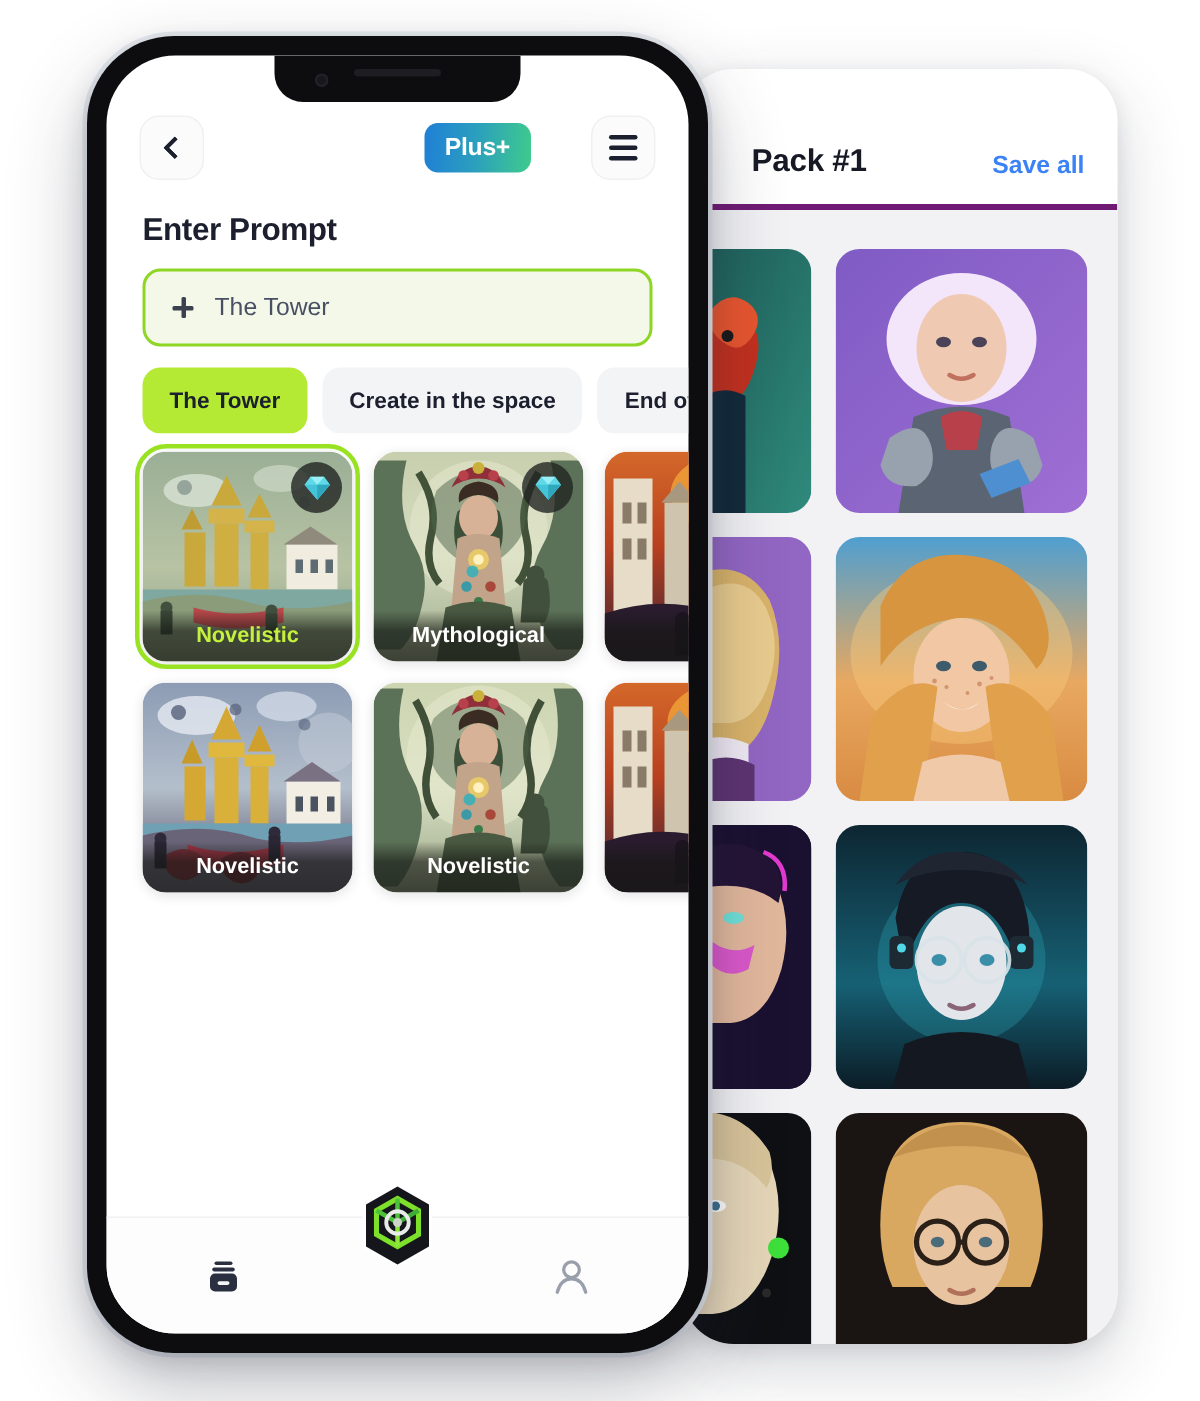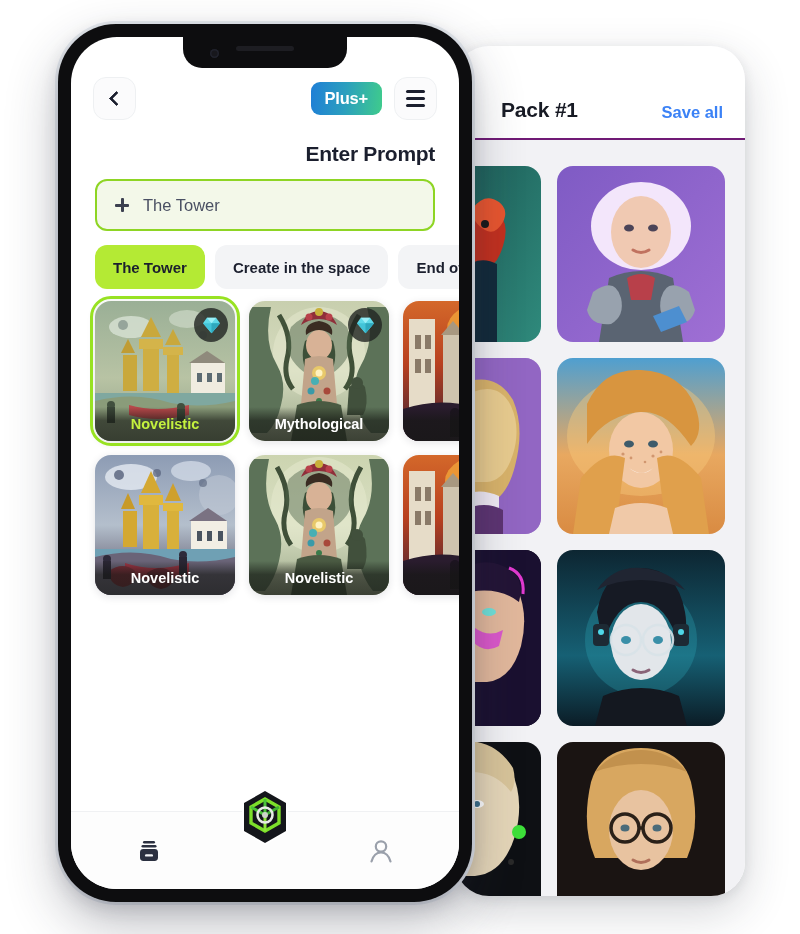--- a/index.html
+++ b/index.html
@@ -17,21 +17,21 @@
     width: 290px; height: 850px;
     background: #ffffff;
     border-radius: 34px 34px 34px 34px;
     box-shadow: 0 16px 46px rgba(40,45,60,.20), 0 3px 12px rgba(40,45,60,.10);
     overflow: hidden;
   }
   #phone-right-screen { position:absolute; inset:0; background:#f2f2f5; overflow:hidden; }
   .r-header {
     height: 94px; background:#fff; display:flex; align-items:flex-end;
     justify-content: space-between; padding: 0 22px 16px 46px;
-    border-bottom: 2px solid #701a75;
+    border-bottom: 4px solid #701a75;
   }
   .r-title { font-size: 21px; font-weight: 700; color:#171a24; letter-spacing:-.2px; }
   .r-save { font-size: 16.5px; font-weight: 600; color:#3b82f6; }
 
   .r-grid { padding: 26px 18px 0 6px; display:flex; gap: 16px; }
   .r-col { display:flex; flex-direction:column; gap:16px; }
   .r-col.left { width: 86px; flex: 0 0 86px; margin-left:-6px; }
   .r-col.right { width: 168px; flex: 0 0 168px; }
   .r-card { border-radius: 16px; overflow:hidden; position:relative; }
   .r-col.left .r-card { height: 176px; }
@@ -56,39 +56,39 @@
     position: absolute; left: 50%; transform: translateX(-50%); top: 0;
     width: 164px; height: 31px; background:#0d0d0f;
     border-radius: 0 0 19px 19px; z-index: 40;
     display:flex; align-items:center; justify-content:center; gap:30px;
   }
   .notch-speaker { width:58px; height:5px; background:#1d1d22; border-radius:3px; margin-top:-9px;}
   .notch-cam { position:absolute; left:27px; top:12px; width:9px; height:9px; border-radius:50%;
                background:#17171c; box-shadow: inset 0 0 0 1.5px #20222c; }
 
   
-  .topbar { display:flex; align-items:center; padding: 40px 22px 0 22px; }
+  .topbar { display:flex; align-items:center; padding: 40px 22px 0 22px; gap: 28px; }
   .icon-btn {
     width: 43px; height: 43px; border-radius: 13px; background:#fbfbfc;
     border:1px solid #eef0f2; display:flex; align-items:center; justify-content:center;
   }
   .chev-back { width:11px; height:11px; border-left:3px solid #1b1f2e; border-bottom:3px solid #1b1f2e;
                transform: rotate(45deg); margin-left:3px; border-radius:1px; }
   .topbar-spacer { flex:1; }
   .plus-btn {
     height: 33px; padding: 0 14px; border-radius: 9px;
     background: linear-gradient(95deg, #1f7fd6 0%, #2b9fbe 48%, #3fcb8c 100%);
     color:#fff; font-size:16.5px; font-weight:700; display:flex; align-items:center;
     margin-right: 12px; letter-spacing:-.2px;
   }
   .burger { display:flex; flex-direction:column; gap:4px; }
   .burger span { display:block; width:19px; height:3px; background:#1b1f2e; border-radius:2px; }
 
   
-  .sec-title { font-size: 21px; font-weight: 700; color:#1b1f2e; padding: 22px 24px 0 24px; letter-spacing:-.3px;text-align:right; }
+  .sec-title { font-size: 21px; font-weight: 700; color:#1b1f2e; padding: 22px 24px 0 24px; letter-spacing:-.3px; }
 
   .prompt-box {
     margin: 13px 24px 0 24px; height: 52px; border-radius: 12px;
     background:#f3f8e9; border: 2px solid #8ed524;
     display:flex; align-items:center; gap: 14px; padding: 0 18px;
   }
   .plus-glyph { position:relative; width:14px; height:14px; flex:0 0 14px; }
   .plus-glyph:before, .plus-glyph:after { content:""; position:absolute; background:#3c4150; border-radius:1px; }
   .plus-glyph:before { left:0; top:5.5px; width:14px; height:3px; }
   .plus-glyph:after  { top:0; left:5.5px; height:14px; width:3px; }

